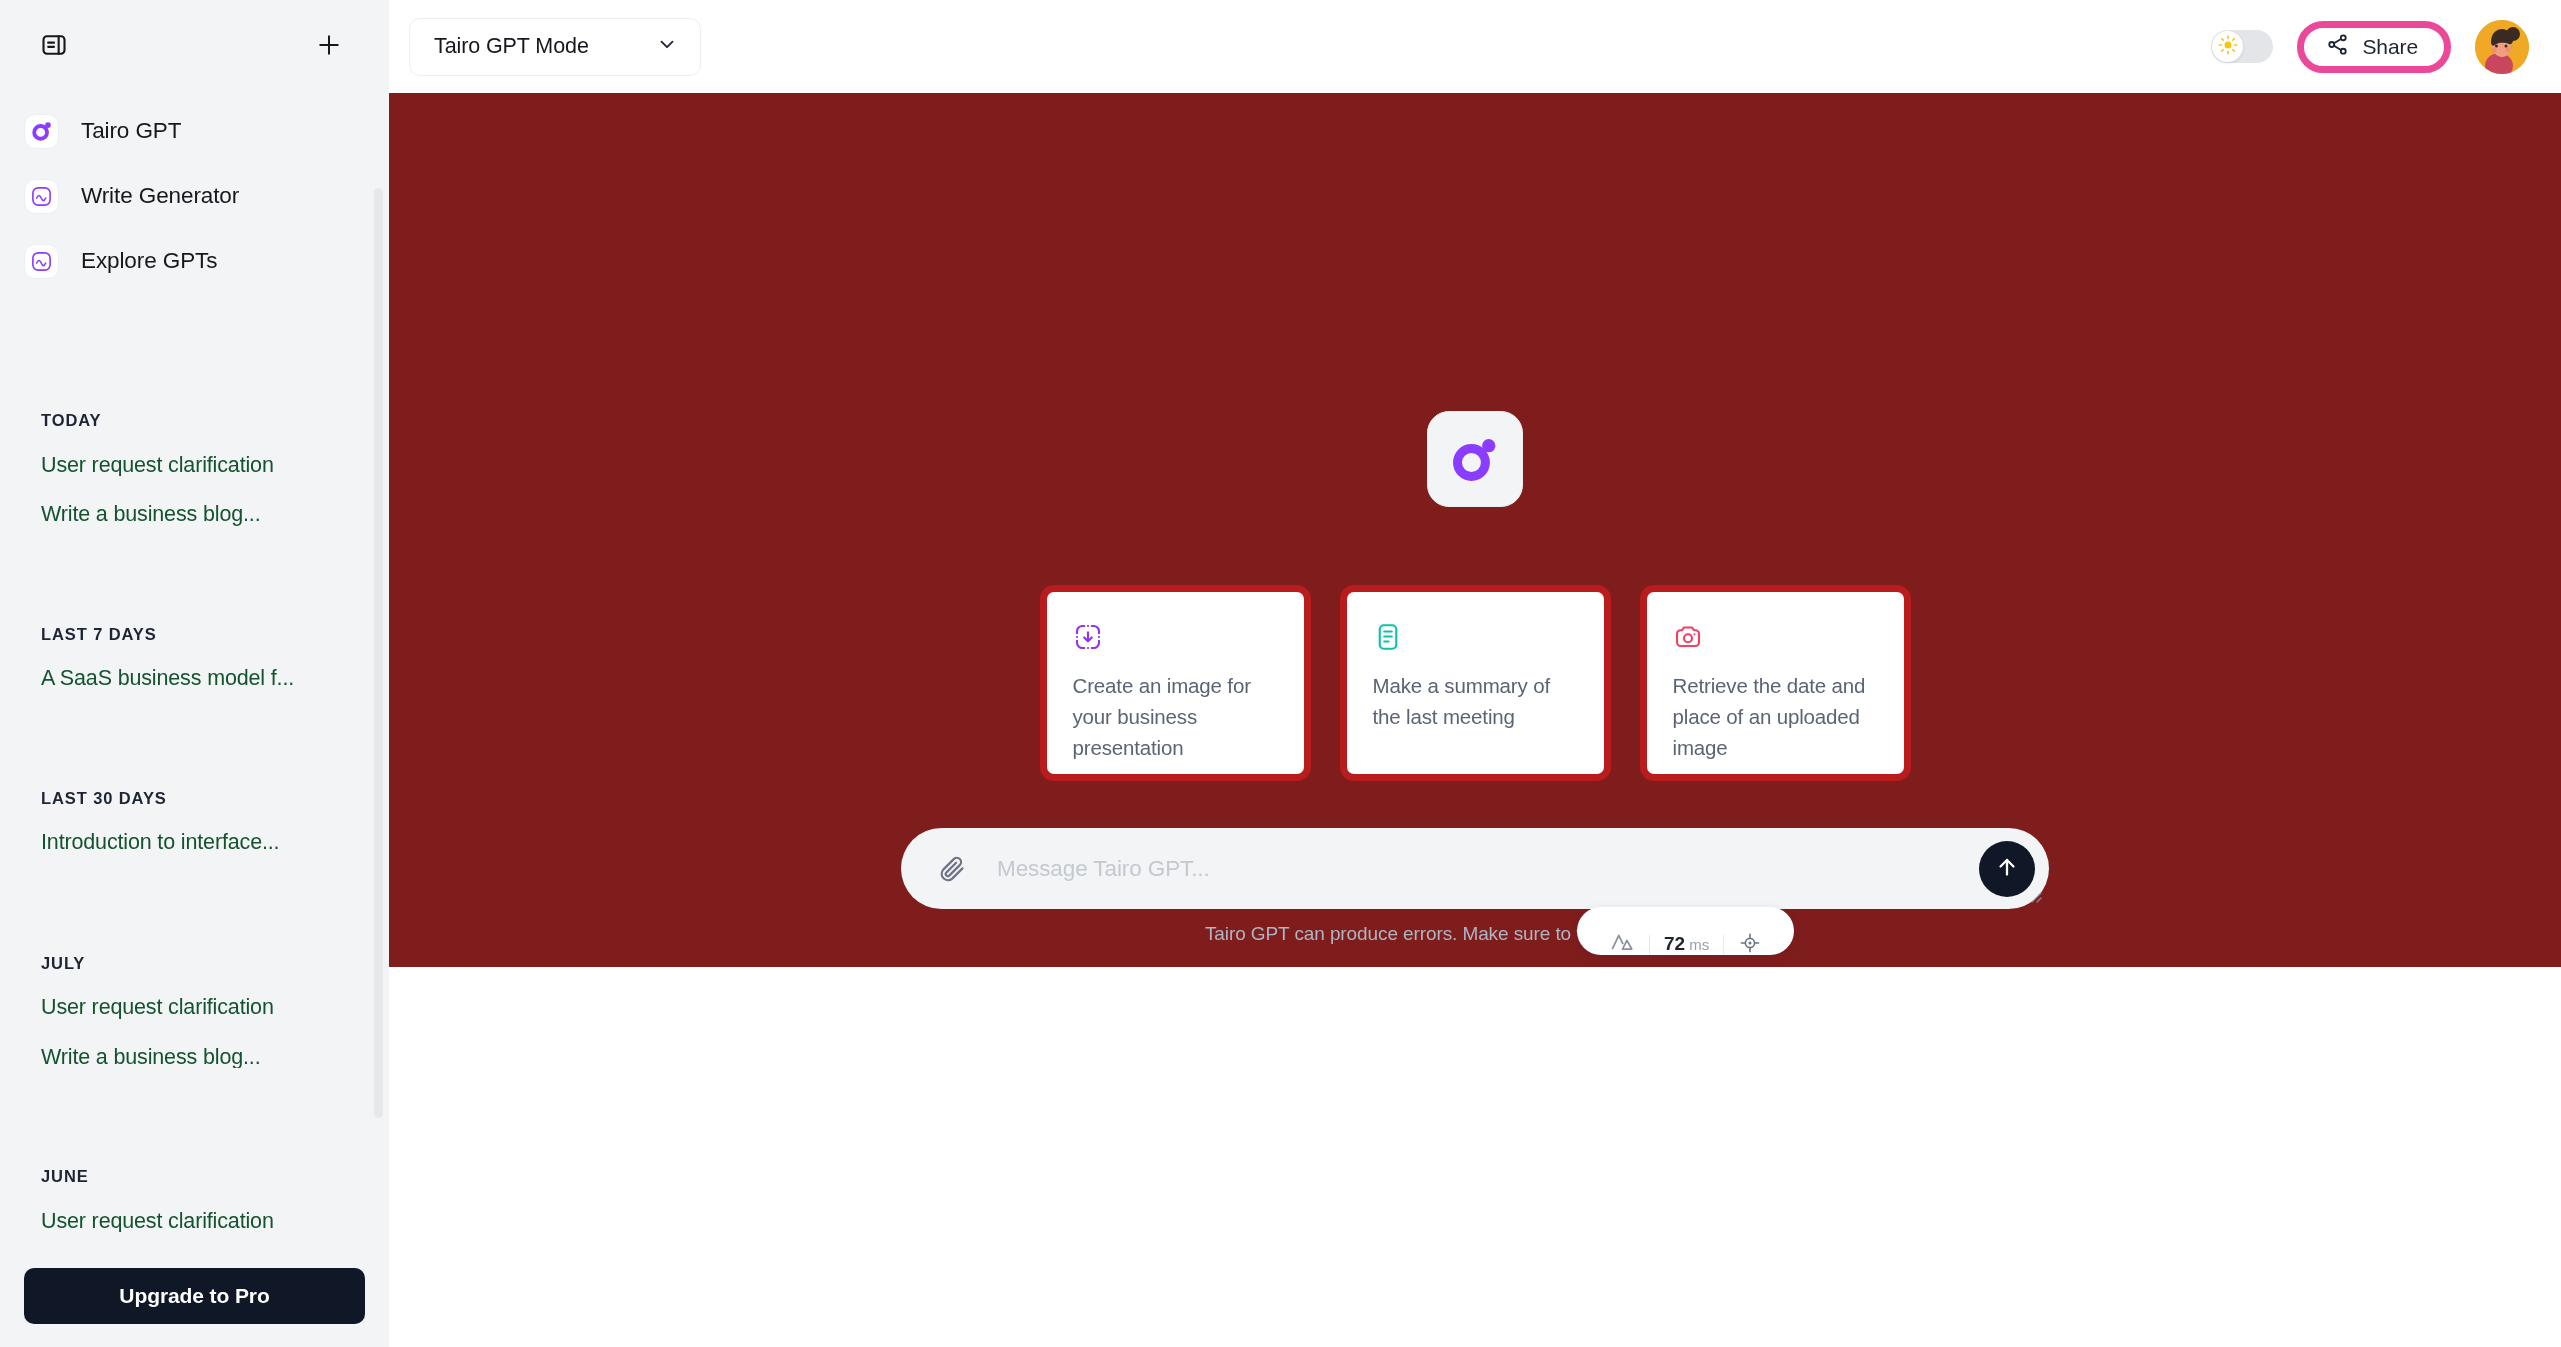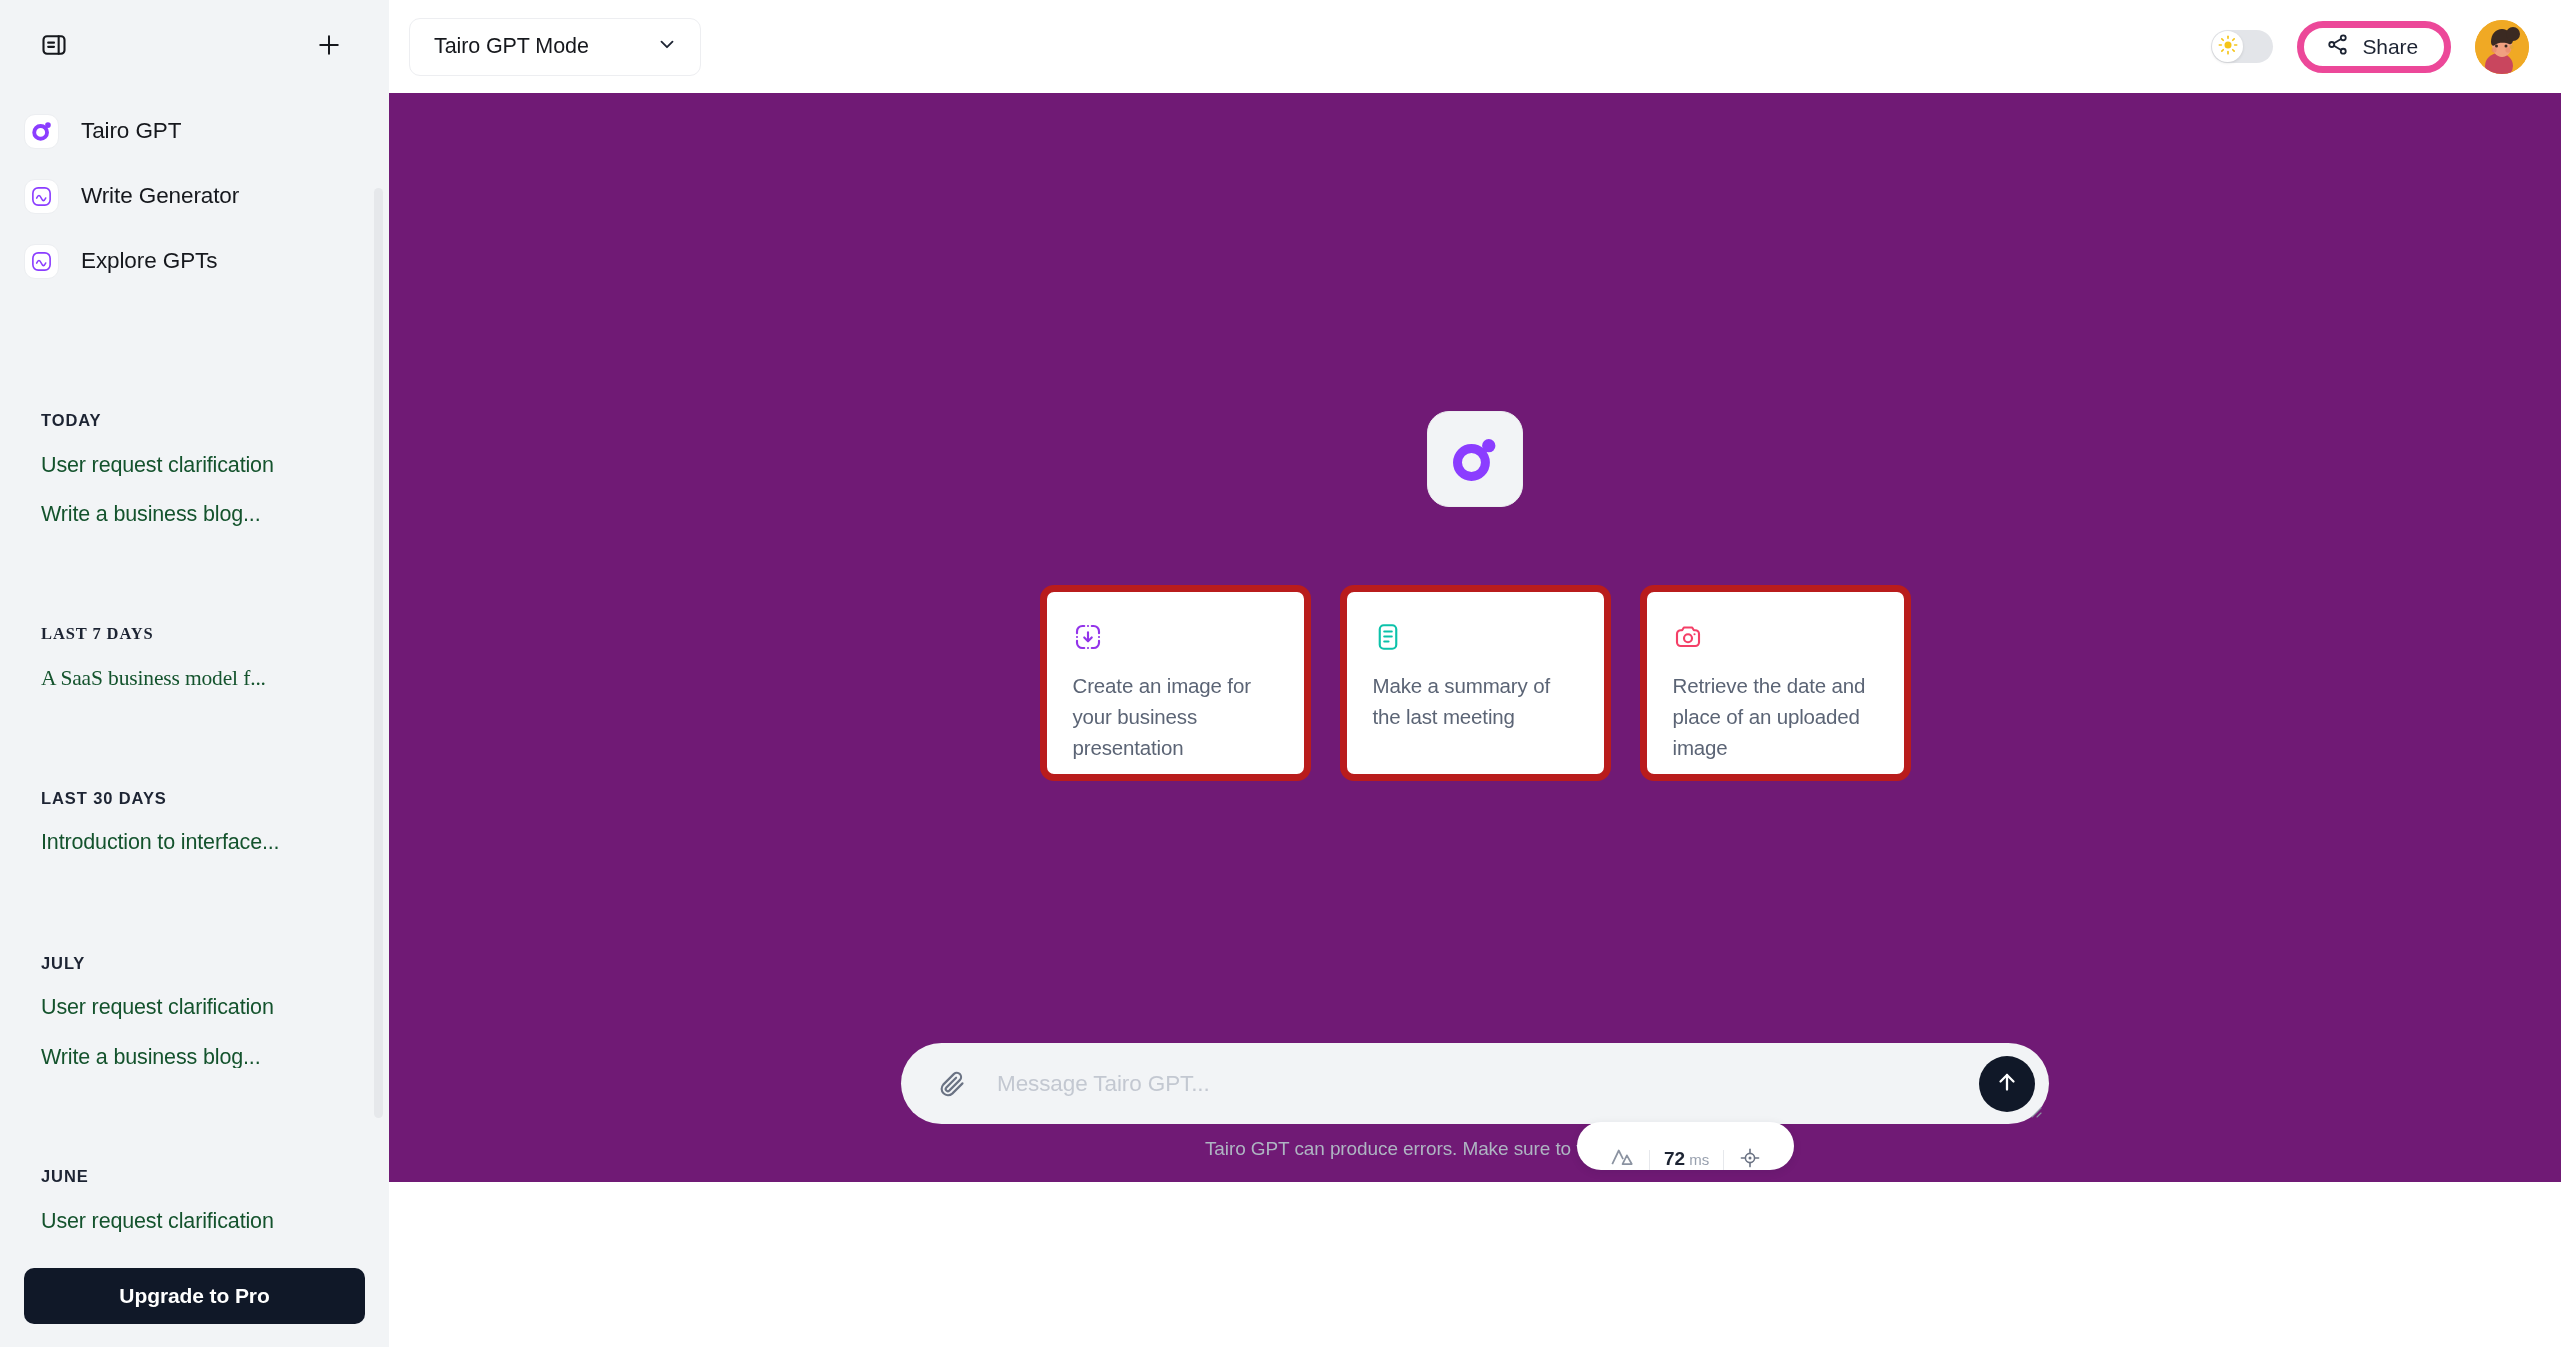--- a/index.html
+++ b/index.html
@@ -113,21 +113,21 @@
     line-height: 1;
     cursor: pointer;
     white-space: nowrap;
     overflow: hidden;
     text-overflow: ellipsis;
     letter-spacing: -0.15px;
   }
 
   
   .g-today       { margin-top: 123px; }
-  .g-last7       { margin-top: 100px; font-family: Liberation Serif, serif; }
+  .g-last7       { margin-top: 100px; }
   .g-last30      { margin-top: 100px; }
   .g-july        { margin-top: 101px; }
   .g-june        { margin-top: 100px; }
   .chat-first    { margin-top: 26px; }
   .chat-next     { margin-top: 28px; }
 
   .sb-track {
     position: absolute;
     left: 374px;
     top: 95px;
@@ -157,22 +157,22 @@
     cursor: pointer;
     border: none;
     font-family: "Liberation Sans", sans-serif;
     letter-spacing: -0.1px;
   }
 
   
   .main {
     position: relative;
     flex: 1 1 auto;
-    height: 1182px;
-    background: #701a75;
+    height: 967px;
+    background: #7f1d1d;
     display: flex;
     flex-direction: column;
   }
 
   .topbar {
     height: 93px;
     flex: 0 0 93px;
     display: flex;
     align-items: center;
     padding: 0 32px 0 20px;

